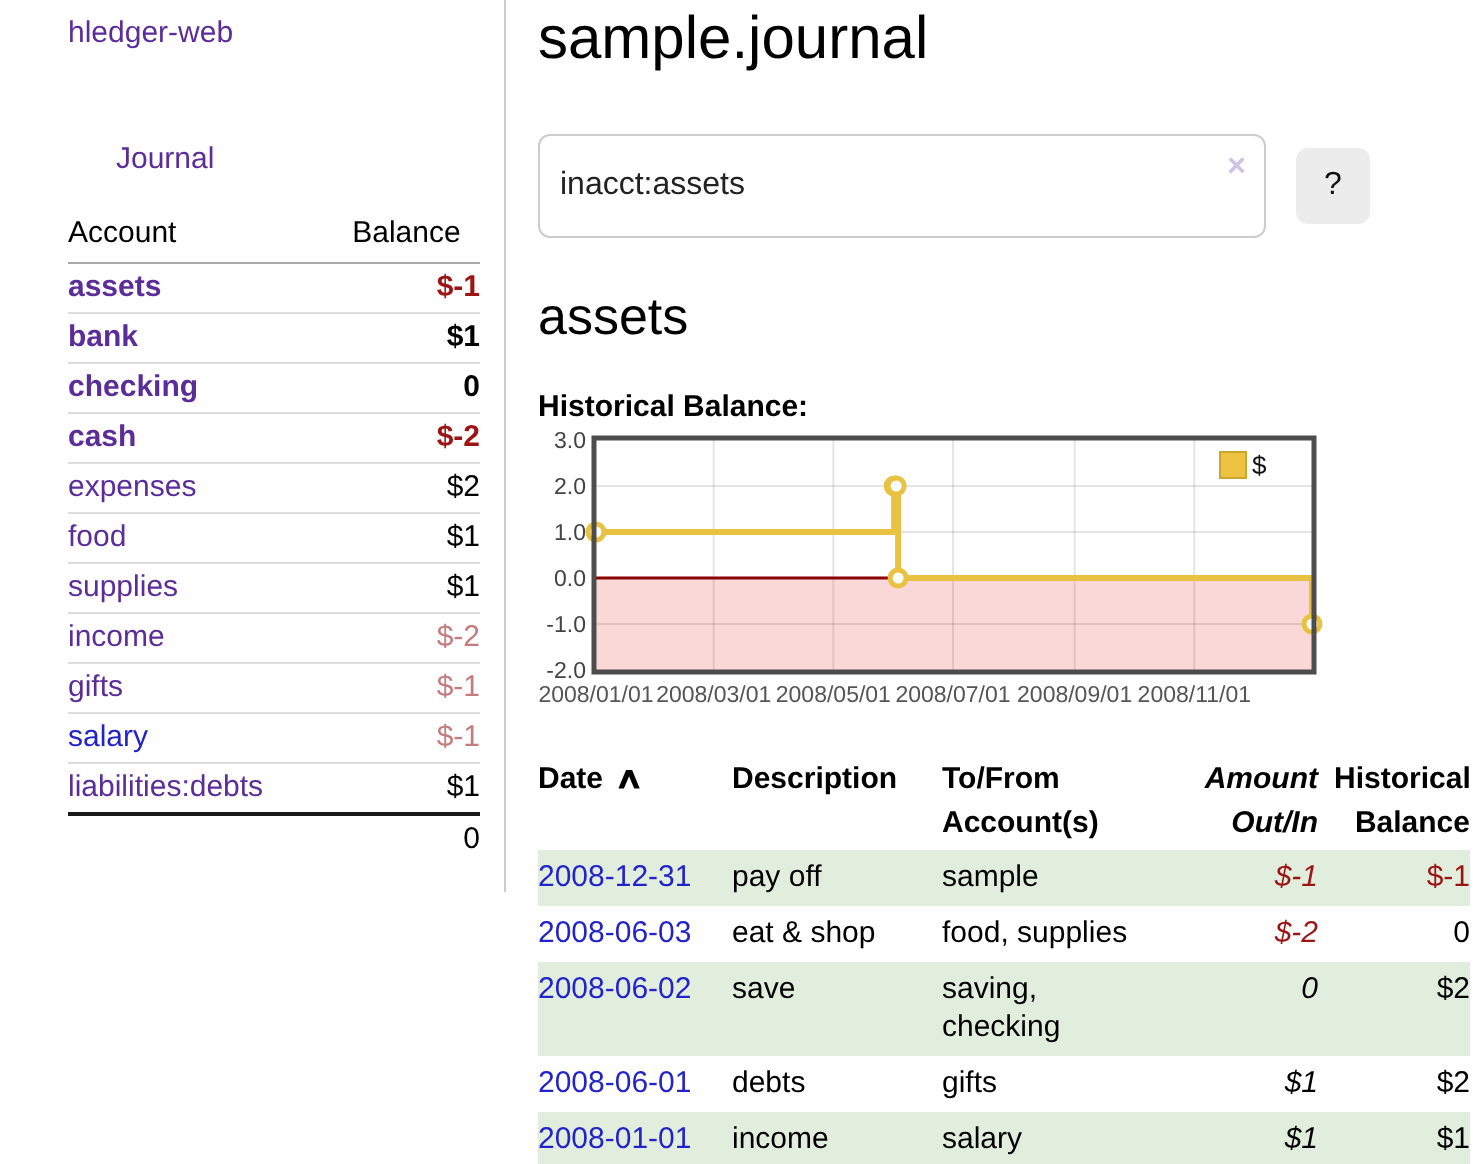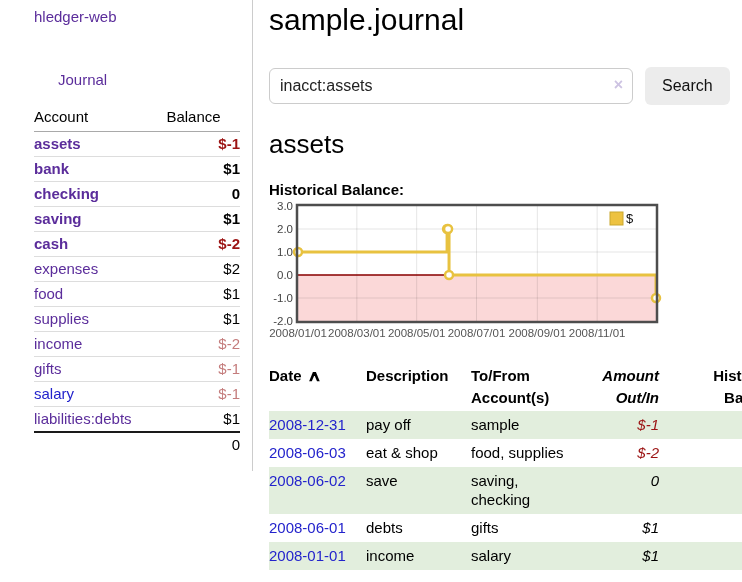--- a/index.html
+++ b/index.html
@@ -6,41 +6,41 @@
   body{width:742px;height:582px;overflow:hidden;font-family:"Liberation Sans",sans-serif;font-size:15px;color:#000;}
   .layout{display:flex;align-items:flex-start;padding-left:20px;}
 
   
   .sidebar{width:233px;min-width:233px;box-sizing:border-box;border-right:1px solid #ccc;padding:8px 12px 14px 14px;}
   .app-title{color:#5b2d9b;font-size:15px;text-decoration:none;display:inline-block;cursor:pointer;}
   .journal-link{color:#5b2d9b;font-size:15px;text-decoration:none;display:inline-block;margin-top:46px;cursor:pointer;margin-left:24px;}
   table.accounts{width:100%;border-collapse:collapse;margin-top:16px;font-size:15px;}
   table.accounts th{font-weight:normal;padding:4px 0 6px;}
   table.accounts th.acc{text-align:left;}
-  table.accounts th.bal{text-align:left;}
+  table.accounts th.bal{text-align:center;}
   table.accounts thead tr{border-bottom:1px solid #a9a9a9;}
   table.accounts tbody tr{border-top:1px solid #ddd;}
   table.accounts tbody tr.total{border-top:2px solid #1a1a1a;}
   table.accounts td{padding:3px 0;line-height:18px;}
   td.acct-name a{color:#5b2d9b;text-decoration:none;cursor:pointer;}
   td.acct-name a.blue{color:#2323cc;}
   tr.bold td, tr.bold td a{font-weight:bold;}
   td.lvl1{padding-left:8px;}
   td.lvl2{padding-left:18px;}
   td.lvl3{padding-left:28px;}
   td.acct-bal{text-align:right;}
   .neg{color:#9c1414;}
   .neg-light{color:#c47c7c;}
 
   
   .main{flex:1;box-sizing:border-box;padding:0 7px 0 16px;}
   h1.page-title{font-size:30px;font-weight:normal;margin:3px 0 0 0;letter-spacing:0;}
   .search-row{display:flex;align-items:center;margin-top:30px;}
   .search-wrap{position:relative;width:364px;}
-  .search-input{box-sizing:border-box;width:100%;height:36px;border:1px solid #ccc;border-radius:6px;padding:0 30px 0 10px;font-family:"Liberation Sans",sans-serif;font-size:16px;color:#222;outline:none;}
+  .search-input{box-sizing:border-box;width:100%;height:52px;border:1px solid #ccc;border-radius:6px;padding:0 30px 0 10px;font-family:"Liberation Sans",sans-serif;font-size:16px;color:#222;outline:none;}
   .clear-icon{position:absolute;right:10px;top:8px;color:#cdc3e2;font-size:16px;font-weight:bold;cursor:pointer;line-height:18px;}
   .btn{background:#ececec;border:0;border-radius:6px;font-family:"Liberation Sans",sans-serif;font-size:16px;color:#111;height:38px;cursor:pointer;}
   .search-btn{margin-left:12px;padding:0 17px;}
   .help-btn{margin-left:15px;padding:0 14px;}
   h2.account-heading{font-size:26px;font-weight:normal;margin:24px 0 0 0;}
   .chart-label{font-weight:bold;font-size:15px;margin-top:21px;}
   .chart-wrap{margin-top:6px;height:146px;}
   .chart-wrap svg{overflow:visible;display:block;}
 
   
@@ -79,24 +79,20 @@
           </tr>
           <tr class="bold">
             <td class="acct-name lvl2"><a>bank</a></td>
             <td class="acct-bal">$1</td>
           </tr>
           <tr class="bold">
             <td class="acct-name lvl3"><a>checking</a></td>
             <td class="acct-bal">0</td>
           </tr>
           <tr class="bold">
-            <td class="acct-name lvl3"><a>saving</a></td>
-            <td class="acct-bal">$1</td>
-          </tr>
-          <tr class="bold">
             <td class="acct-name lvl2"><a>cash</a></td>
             <td class="acct-bal neg">$-2</td>
           </tr>
           <tr class="">
             <td class="acct-name lvl1"><a>expenses</a></td>
             <td class="acct-bal">$2</td>
           </tr>
           <tr class="">
             <td class="acct-name lvl2"><a>food</a></td>
             <td class="acct-bal">$1</td>
@@ -130,21 +126,20 @@
   </div>
 
   <div class="main">
     <h1 class="page-title">sample.journal</h1>
 
     <div class="search-row">
       <div class="search-wrap">
         <input class="search-input" type="text" value="inacct:assets" style="">
         <span class="clear-icon">×</span>
       </div>
-      <button class="btn search-btn">Search</button>
       <button class="btn help-btn">?</button>
     </div>
 
     <h2 class="account-heading">assets</h2>
     <div class="chart-label">Historical Balance:</div>
 
     <div class="chart-wrap">
         <svg width="460" height="146">
           <rect x="29" y="2" width="358" height="115" fill="#fff"></rect>
           <rect x="29" y="71" width="358" height="46" fill="#FBD8D8"></rect>

